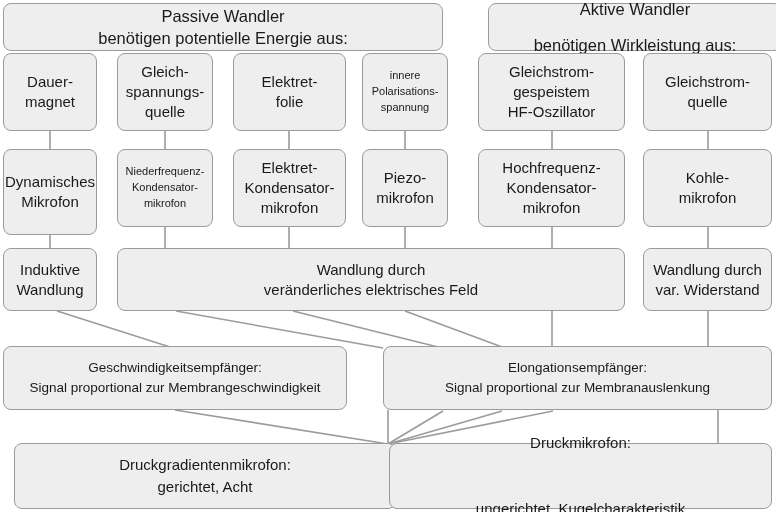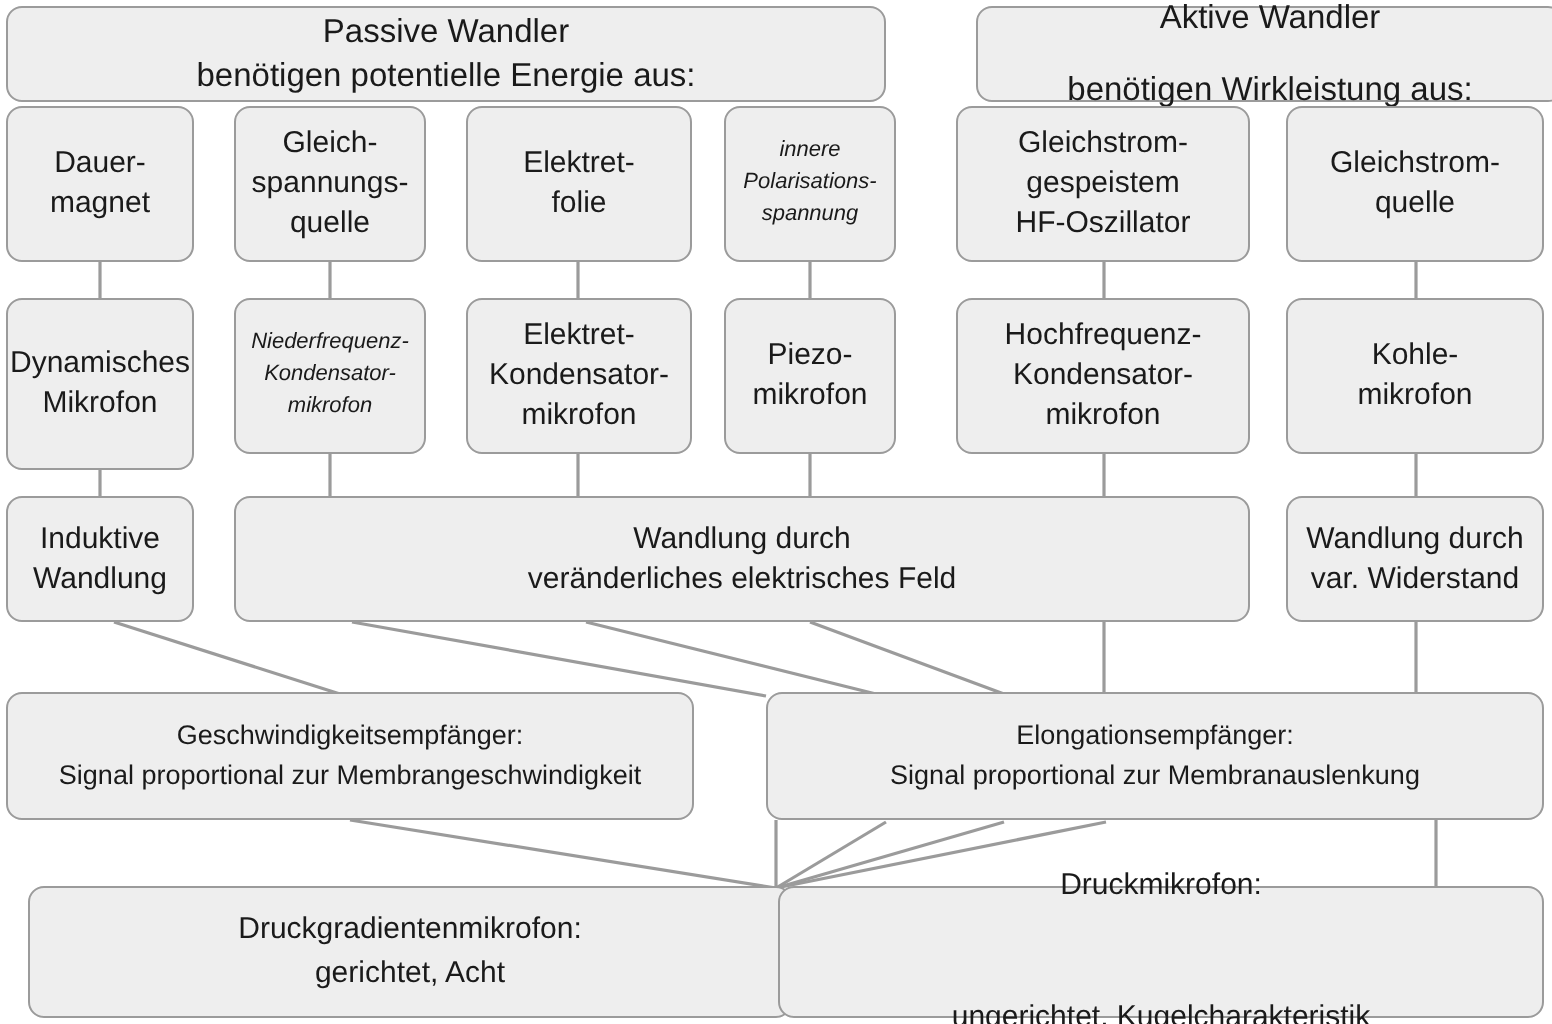--- a/index.html
+++ b/index.html
@@ -13,21 +13,21 @@
   .wires{position:absolute;left:0;top:0;width:776px;height:512px;}
   .wires line{stroke:var(--wire);stroke-width:1.6;fill:none;}
   .box{
     position:absolute;box-sizing:border-box;background:var(--fill);
     border:1.6px solid var(--border);border-radius:8px;
     display:flex;flex-direction:column;align-items:center;justify-content:center;
     text-align:center;font-size:15px;line-height:1.32;
   }
   .box .ln{display:block;white-space:nowrap;}
   .hdr{font-size:16.5px;line-height:1.35;text-align:center;}
-  .small{font-size:11px;line-height:1.45;font-style:italic;}
+  .small{font-size:11px;line-height:1.45;}
   .mid{font-size:13.5px;line-height:1.5;}
   .big{font-size:15px;line-height:1.5;}
 
   
   .n-passive{left:3px;top:3px;width:440px;height:48px;}
   .n-active{left:488px;top:3px;width:294px;height:48px;gap:13px;}
 
   .n-dauer{left:3px;top:53px;width:94px;height:78px;}
   .n-gsp{left:117px;top:53px;width:96px;height:78px;text-align:right;}
   .n-efolie{left:233px;top:53px;width:113px;height:78px;}

